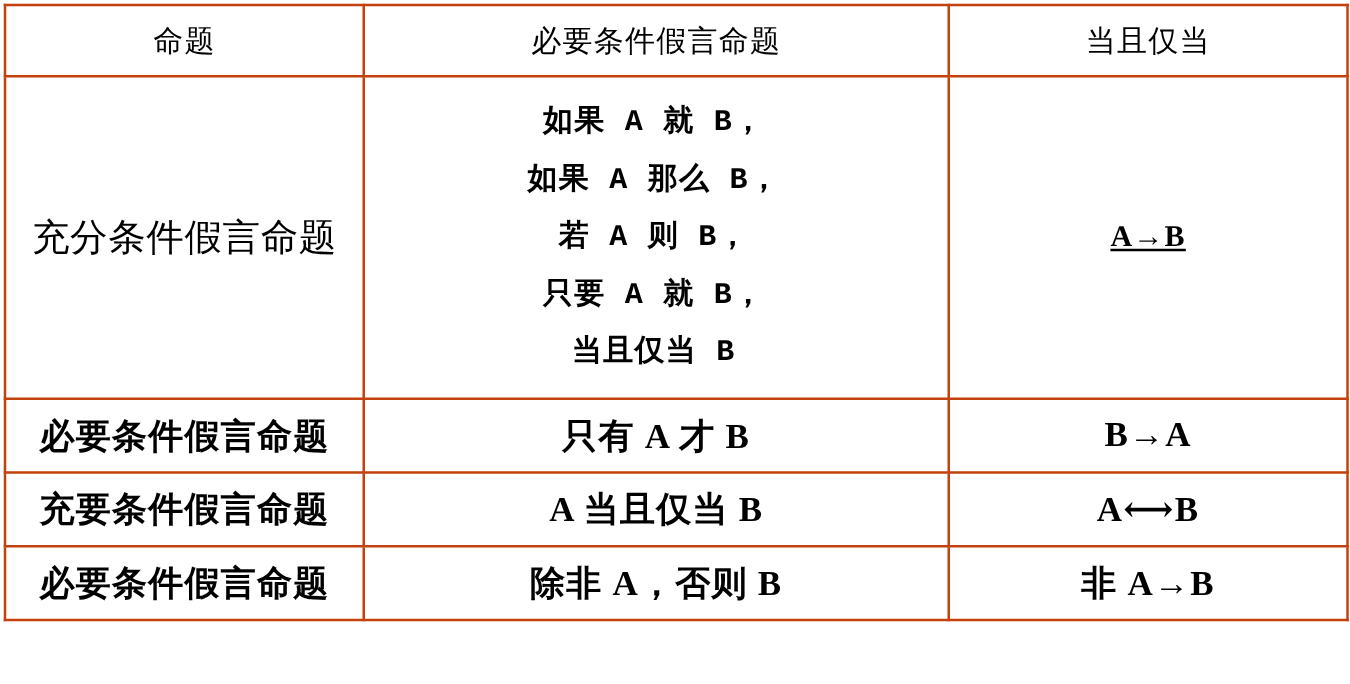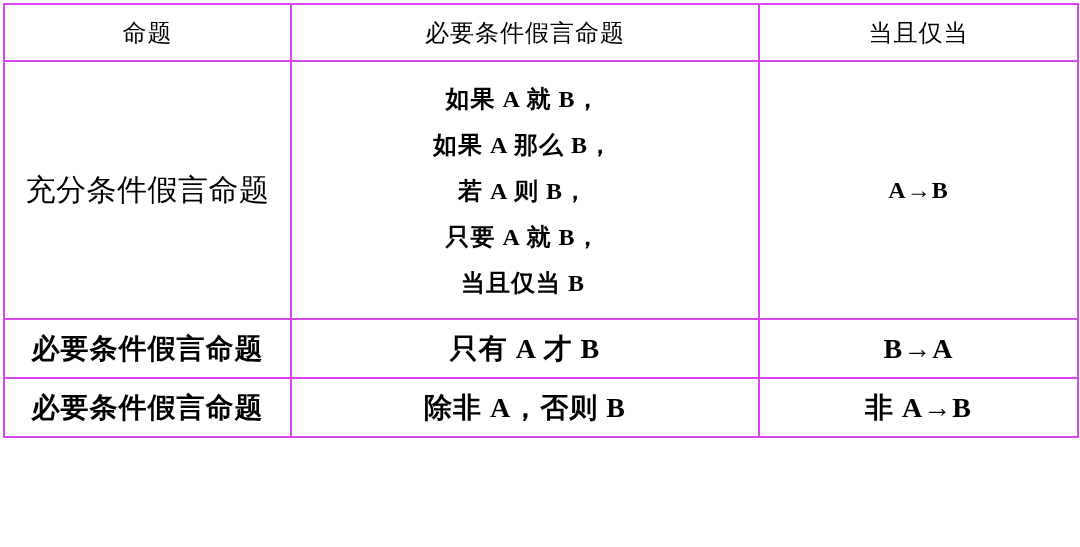--- a/index.html
+++ b/index.html
@@ -20,21 +20,21 @@
     position: relative;
     box-sizing: border-box;
   }
   table.logic-table {
     border-collapse: collapse;
     table-layout: fixed;
     width: 1074px;
     margin: 3px 0 0 3px;
   }
   table.logic-table td {
-    border: 2px solid #d946ef;
+    border: 2px solid #c2410c;
     text-align: center;
     vertical-align: middle;
     padding: 0;
   }
   col.c1 { width: 287px; }
   col.c2 { width: 468px; }
   col.c3 { width: 319px; }
 
   .hdr-cell {
     height: 55px;
@@ -42,32 +42,34 @@
     font-weight: normal;
     letter-spacing: 1px;
   }
   .big-row-left {
     font-size: 30px;
     font-weight: normal;
     letter-spacing: 0.5px;
   }
   .conn-list {
     padding: 14px 4px 12px 0;
+    font-family: Liberation Mono, monospace;
   }
   .conn-line {
     font-size: 24px;
     font-weight: bold;
     line-height: 1.0;
     padding: 11px 0;
     letter-spacing: 1px;
   }
   .rel-cell {
     font-size: 24px;
     font-weight: bold;
     letter-spacing: 1px;
+    text-decoration: underline;
   }
   .row-std td {
     height: 57px;
   }
   .row-std .cell-text {
     font-size: 28px;
     font-weight: bold;
     letter-spacing: 1px;
   }
   .nowrap { white-space: nowrap; }
@@ -102,20 +104,25 @@
         </td>
         <td class="rel-cell">A→B</td>
       </tr>
 
       <tr class="row-std">
         <td class="cell-text">必要条件假言命题</td>
         <td class="cell-text">只有 A 才 B</td>
         <td class="cell-text">B→A</td>
       </tr>
 
+      <tr class="row-std">
+        <td class="cell-text">充要条件假言命题</td>
+        <td class="cell-text">A 当且仅当 B</td>
+        <td class="cell-text">A⟷B</td>
+      </tr>
 
       <tr class="row-std">
         <td class="cell-text">必要条件假言命题</td>
         <td class="cell-text">除非 A，否则 B</td>
         <td class="cell-text">非 A→B</td>
       </tr>
     </tbody>
   </table>
 </div>
 

